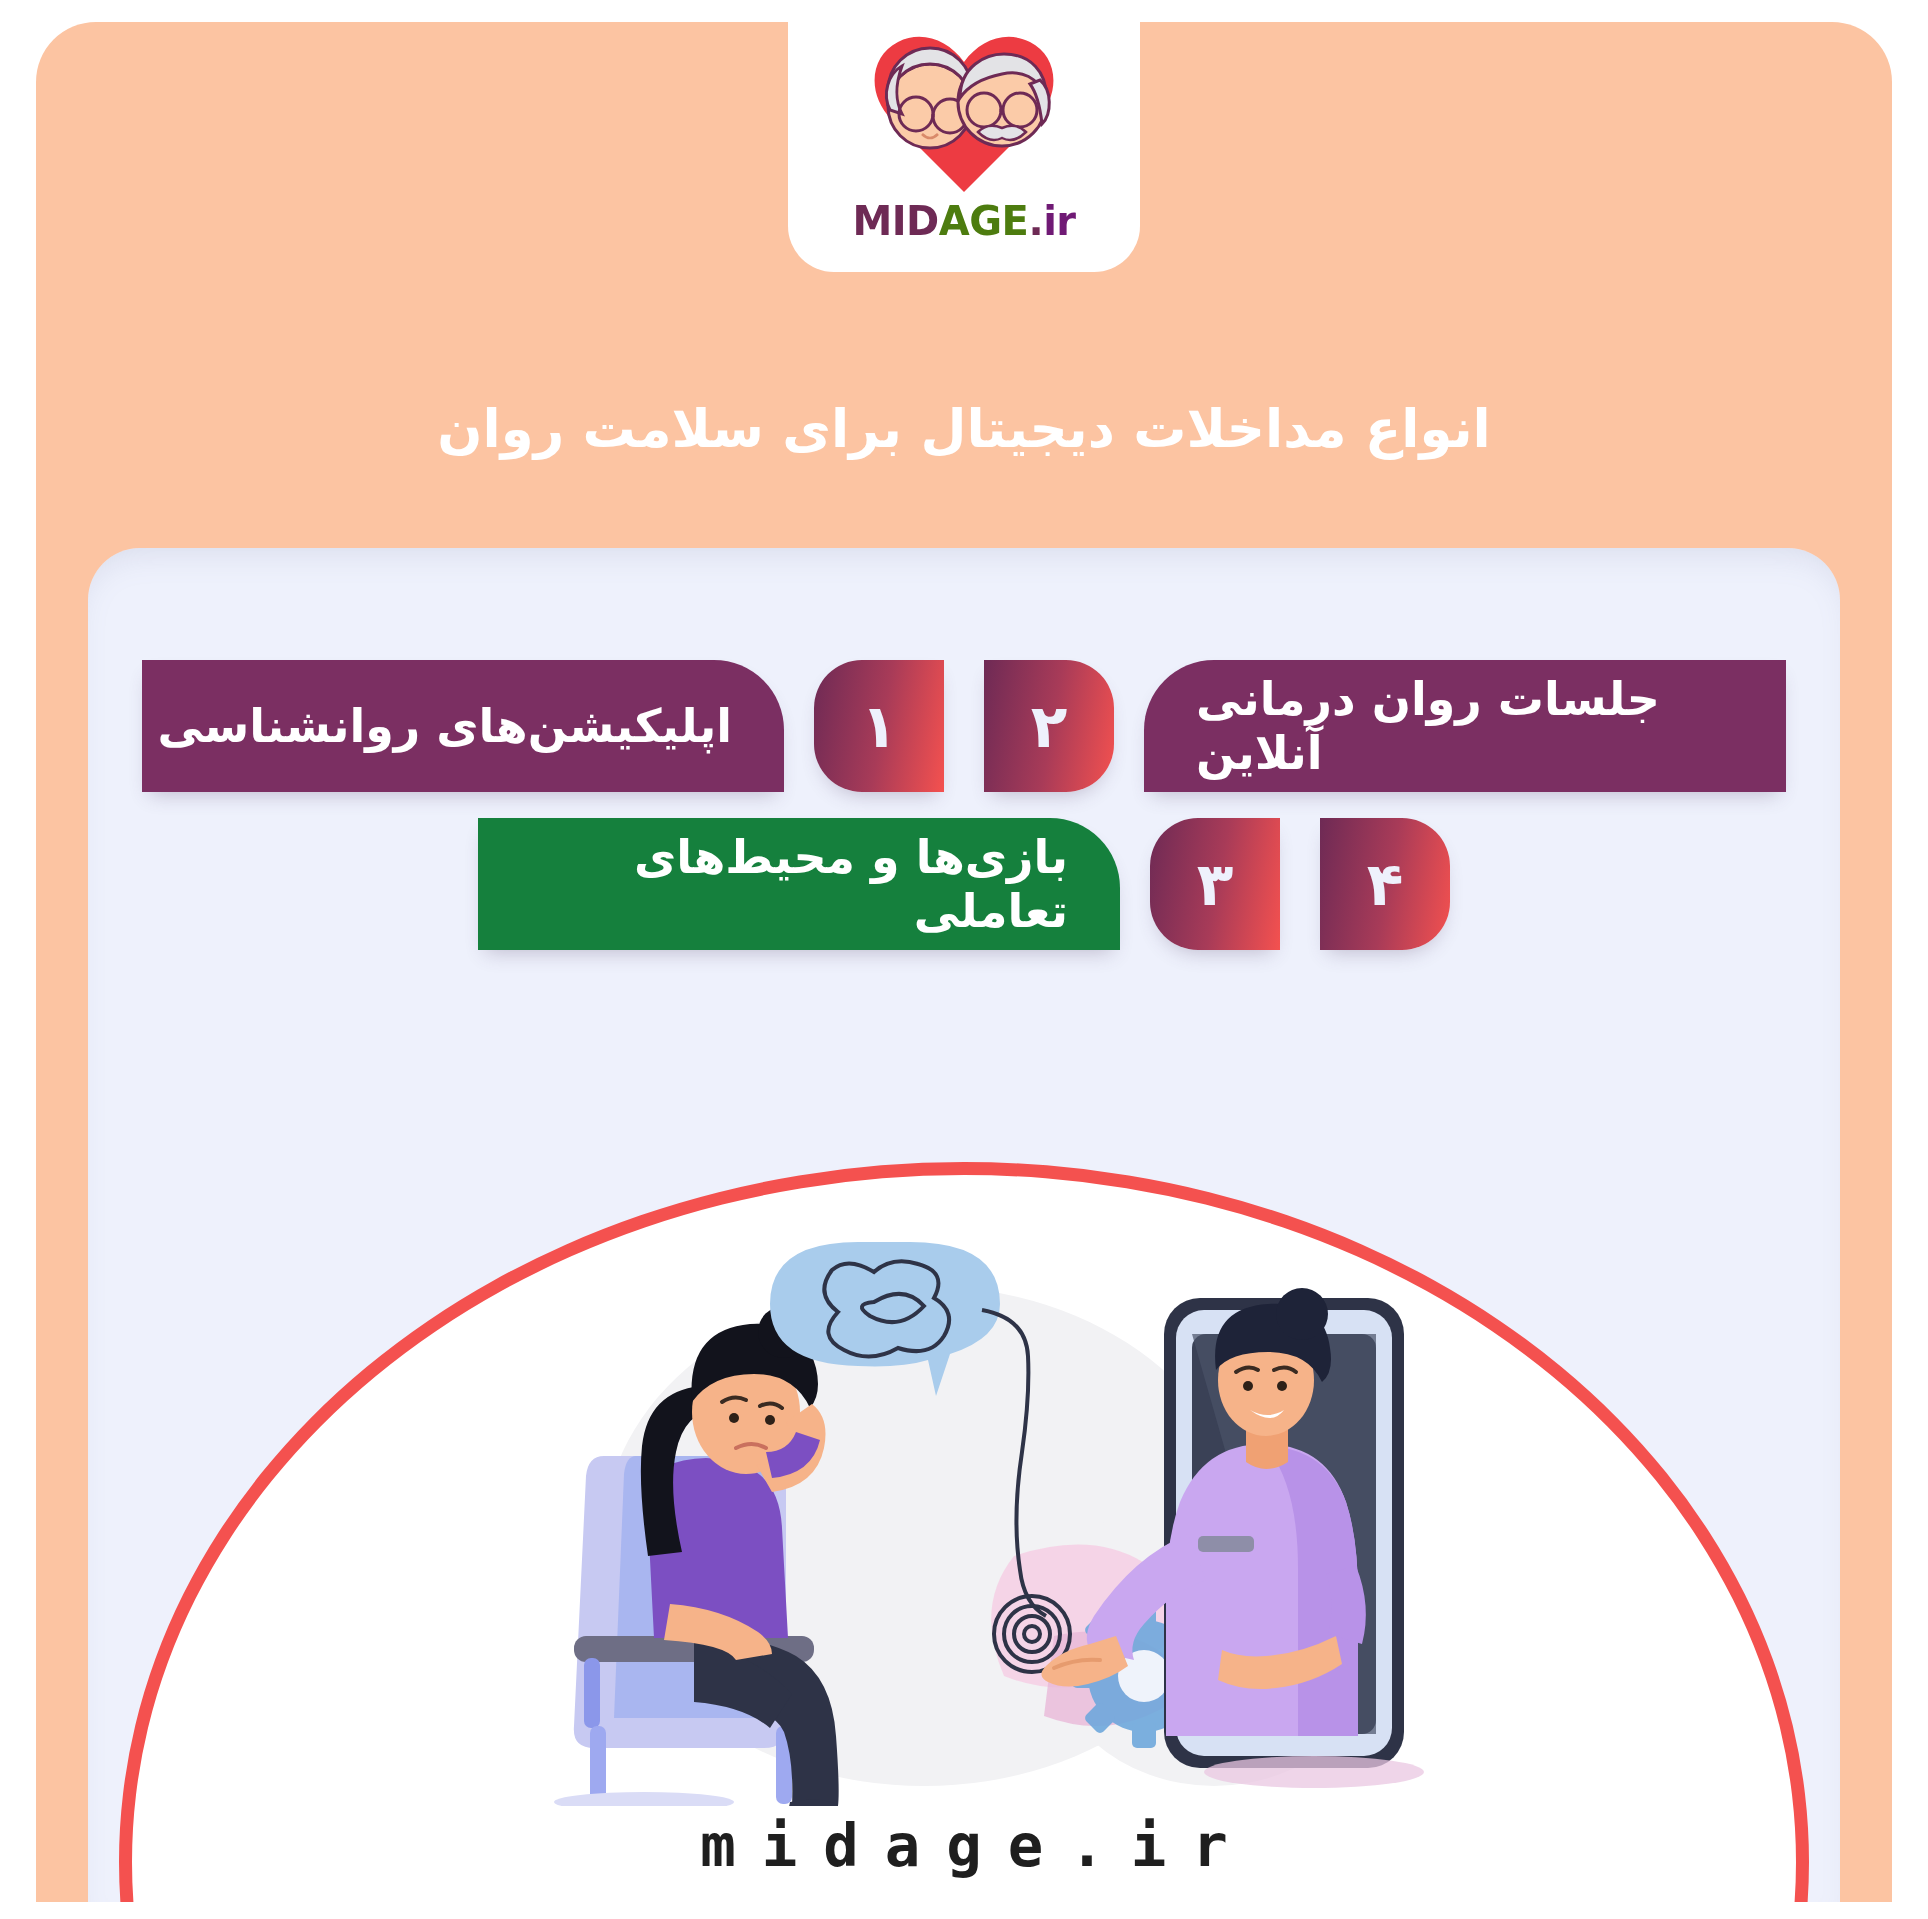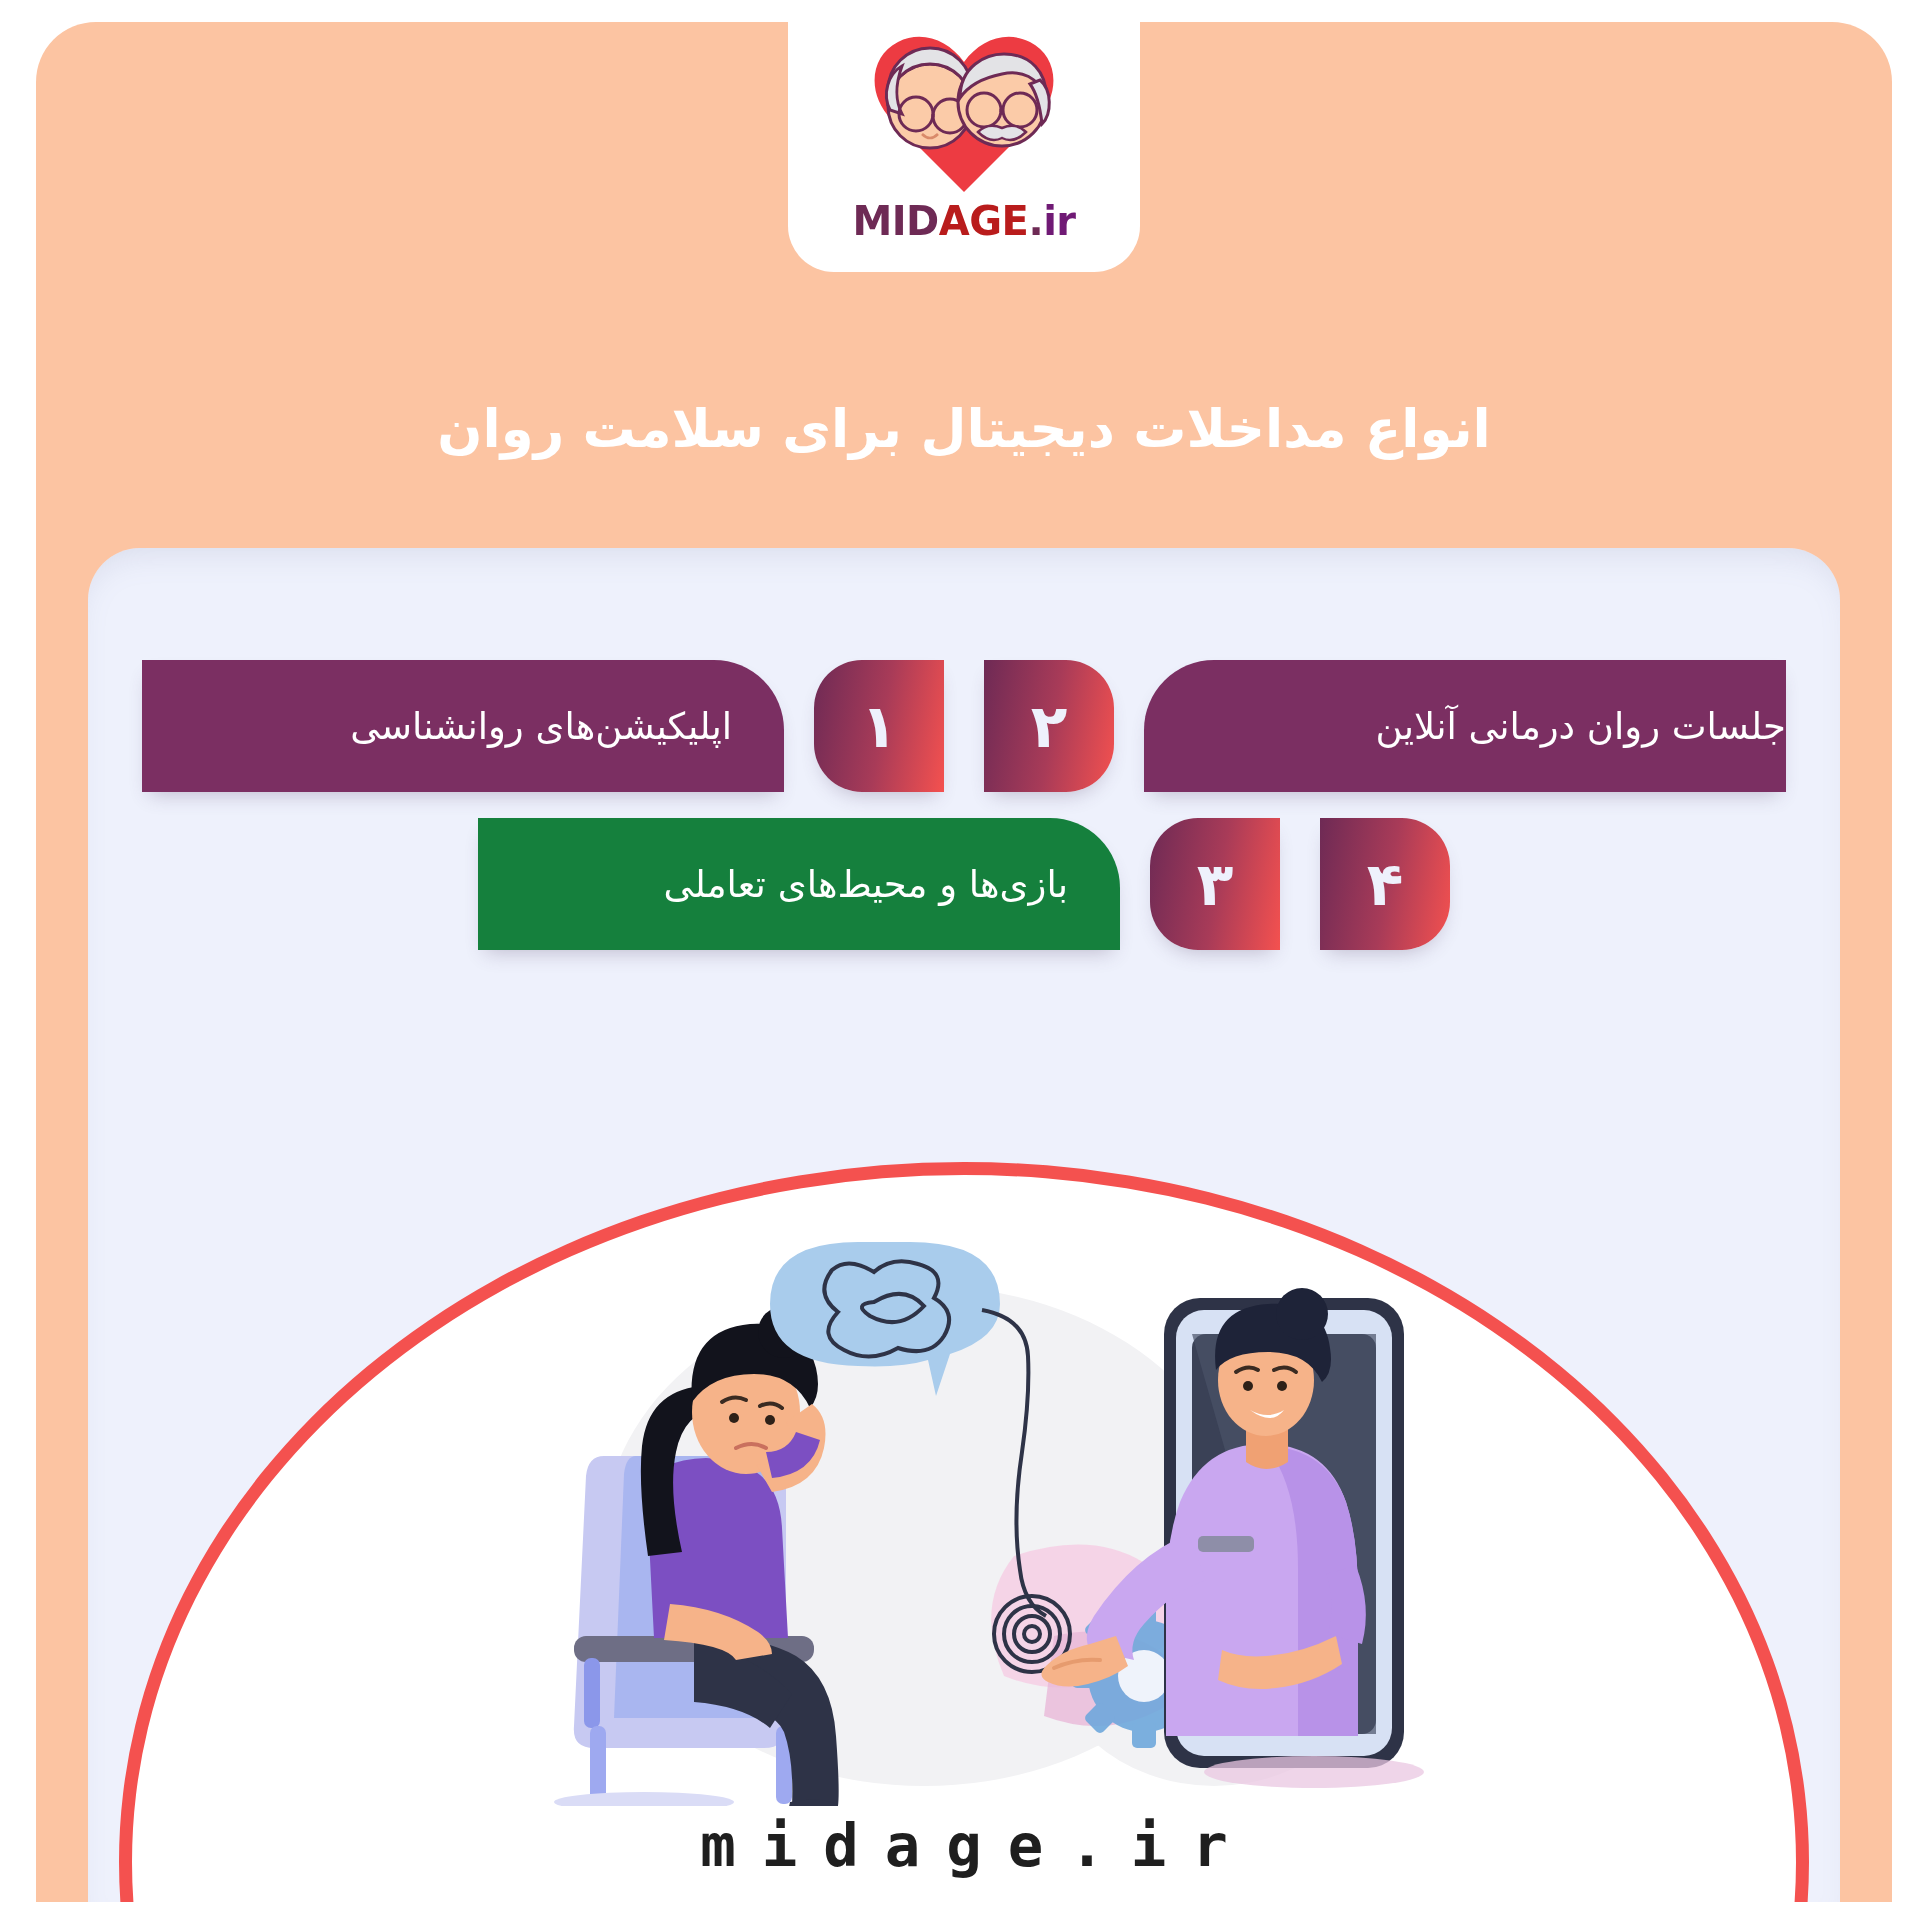--- a/index.html
+++ b/index.html
@@ -65,21 +65,21 @@
   .logo-text {
     margin-top: 2px;
     font-size: 40px;
     font-weight: 700;
     letter-spacing: -0.5px;
     line-height: 1;
     direction: ltr;
     white-space: nowrap;
   }
   .lt-mid { color: #6E2A55; }
-  .lt-age { color: #b91c1c; }
+  .lt-age { color: #4d7c0f; }
   .lt-dot { color: #6E2A55; }
   .lt-ir  { color: #701a75; margin-top: 40px; }
 
   
   .poster-title {
     position: absolute;
     left: 0;
     right: 0;
     top: 355px;
     z-index: 5;
@@ -131,22 +131,22 @@
     justify-content: center;
   }
 
   .pill {
     position: relative;
     width: 642px;
     height: 132px;
     display: flex;
     align-items: center;
     color: #ffffff;
-    font-size: 37px;
-    font-weight: 400;
+    font-size: 46px;
+    font-weight: 700;
     box-sizing: border-box;
     box-shadow: 0 10px 20px -8px rgba(80,60,100,0.30);
   }
   
   .pill.right {
     border-radius: 0 70px 0 0;
     padding-right: 52px;
     justify-content: flex-start;
     text-align: right;
     margin-right: 30px;

